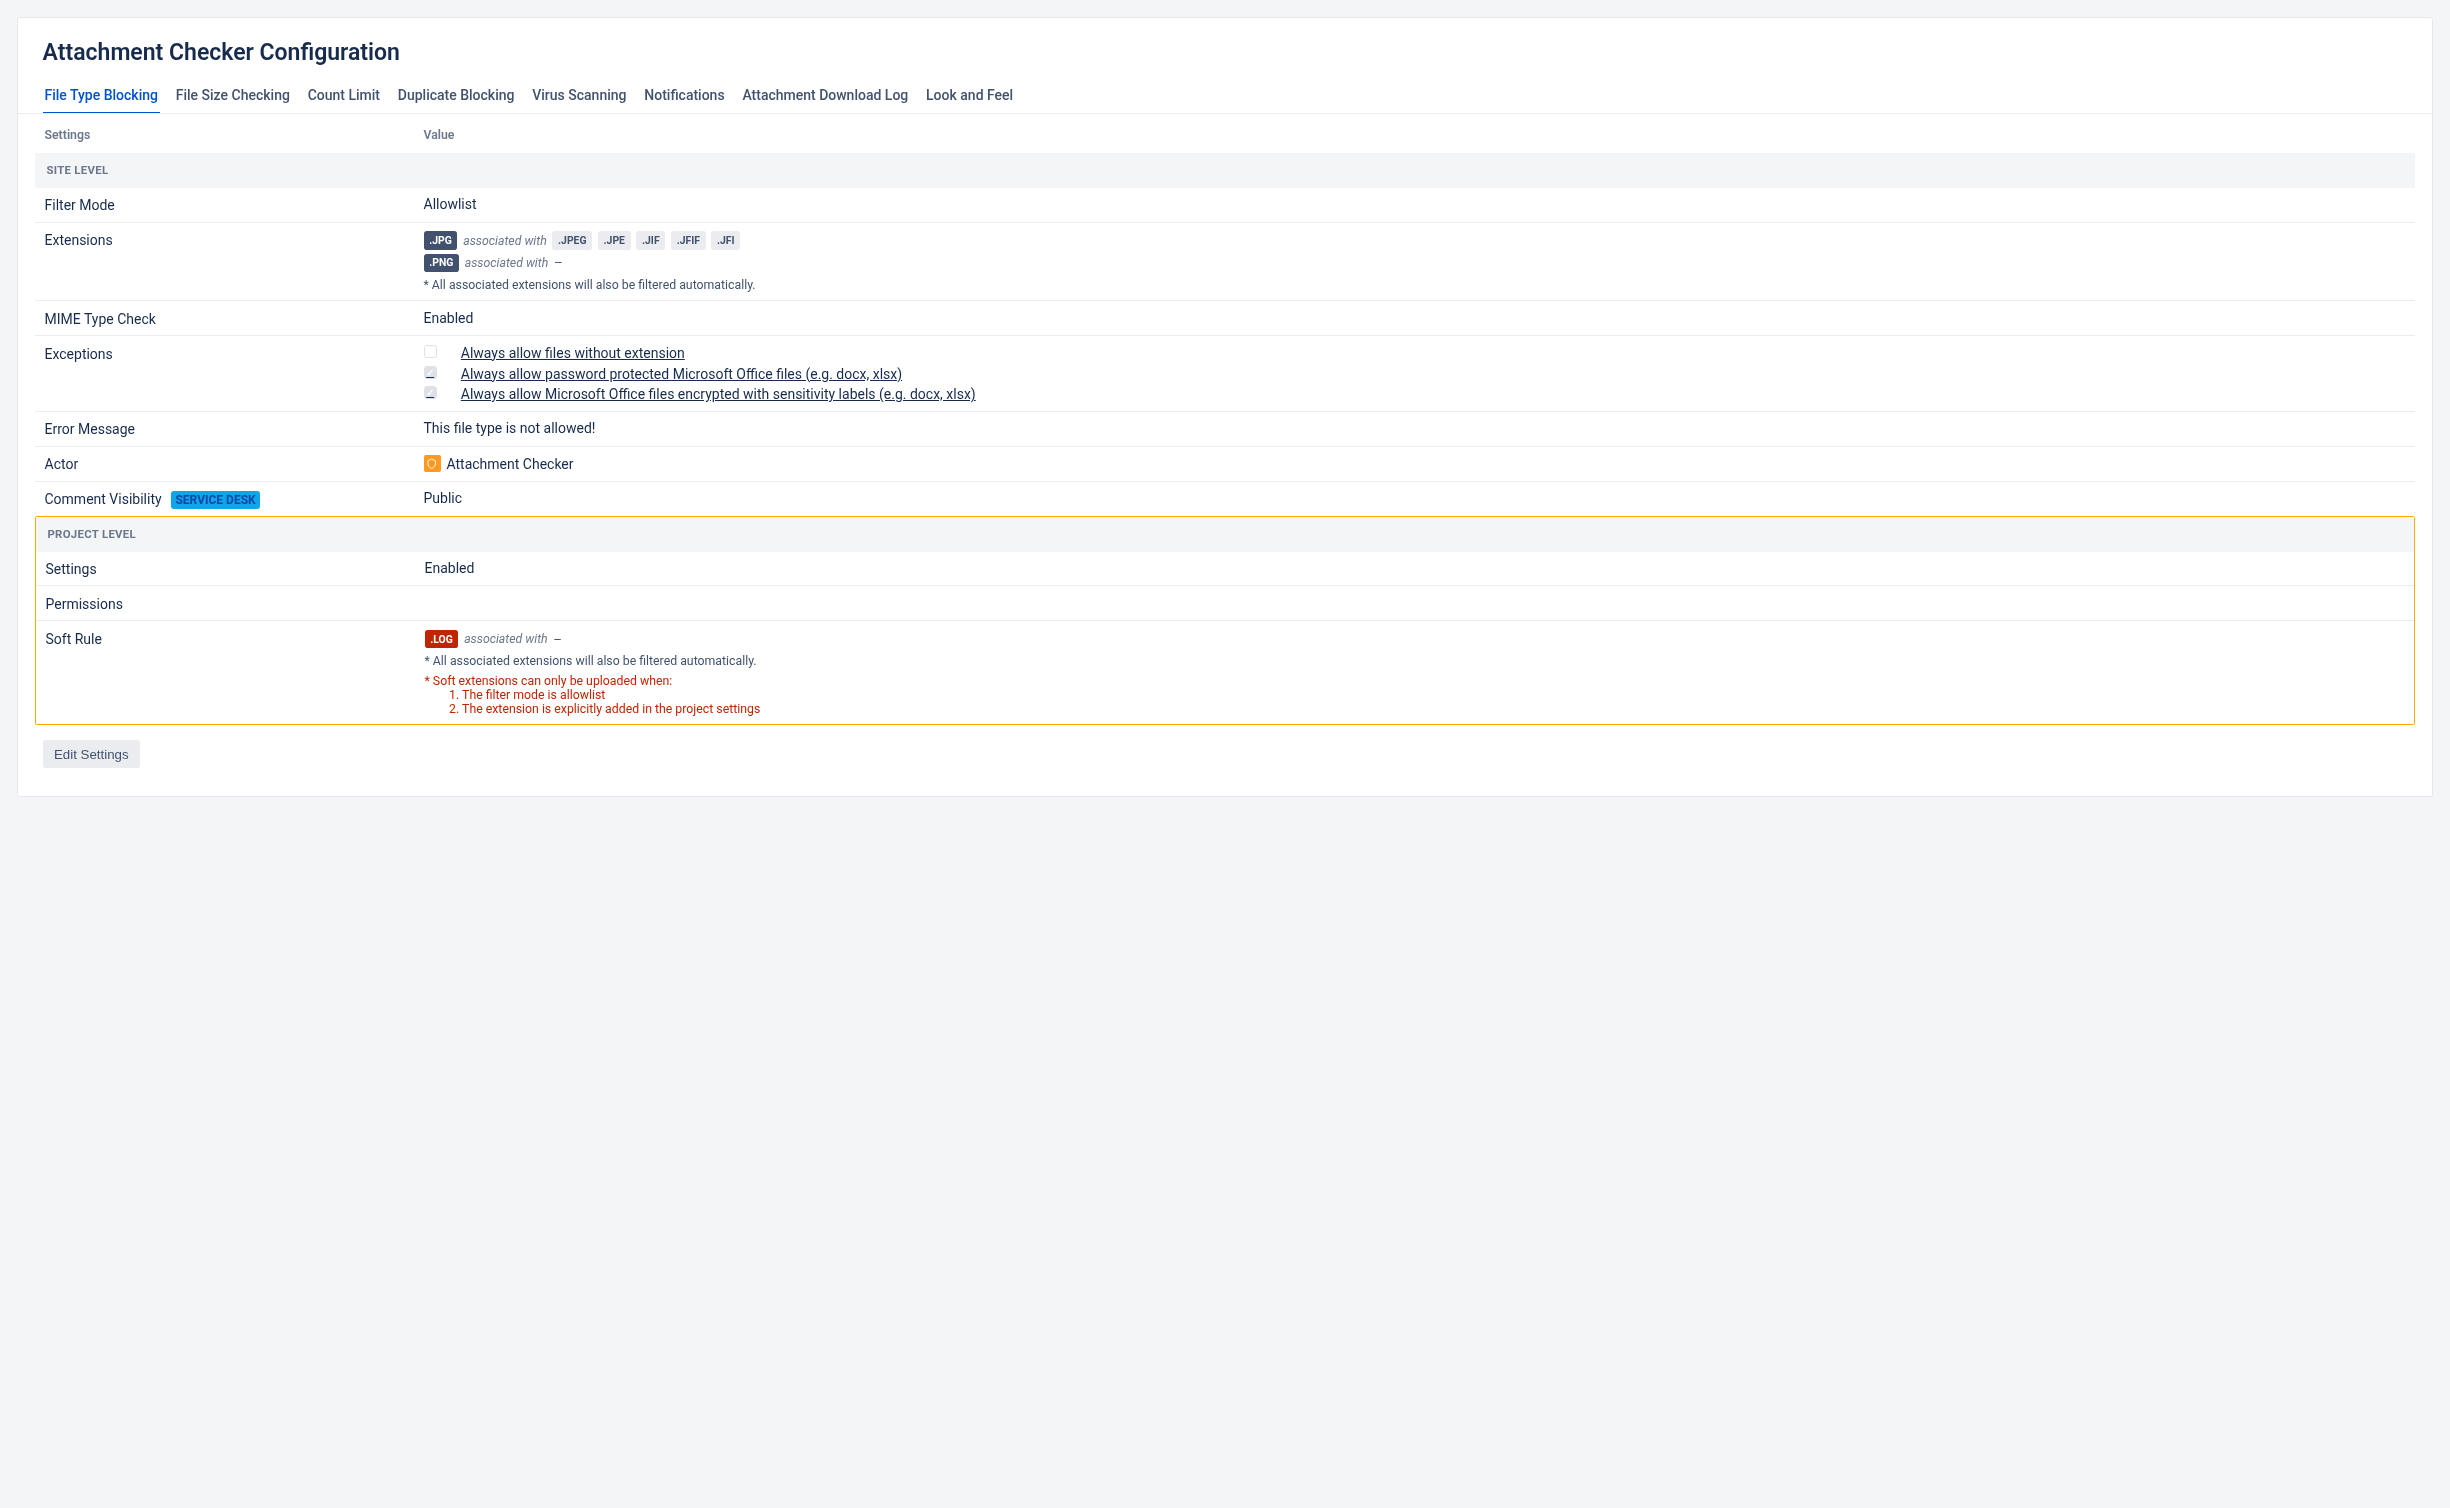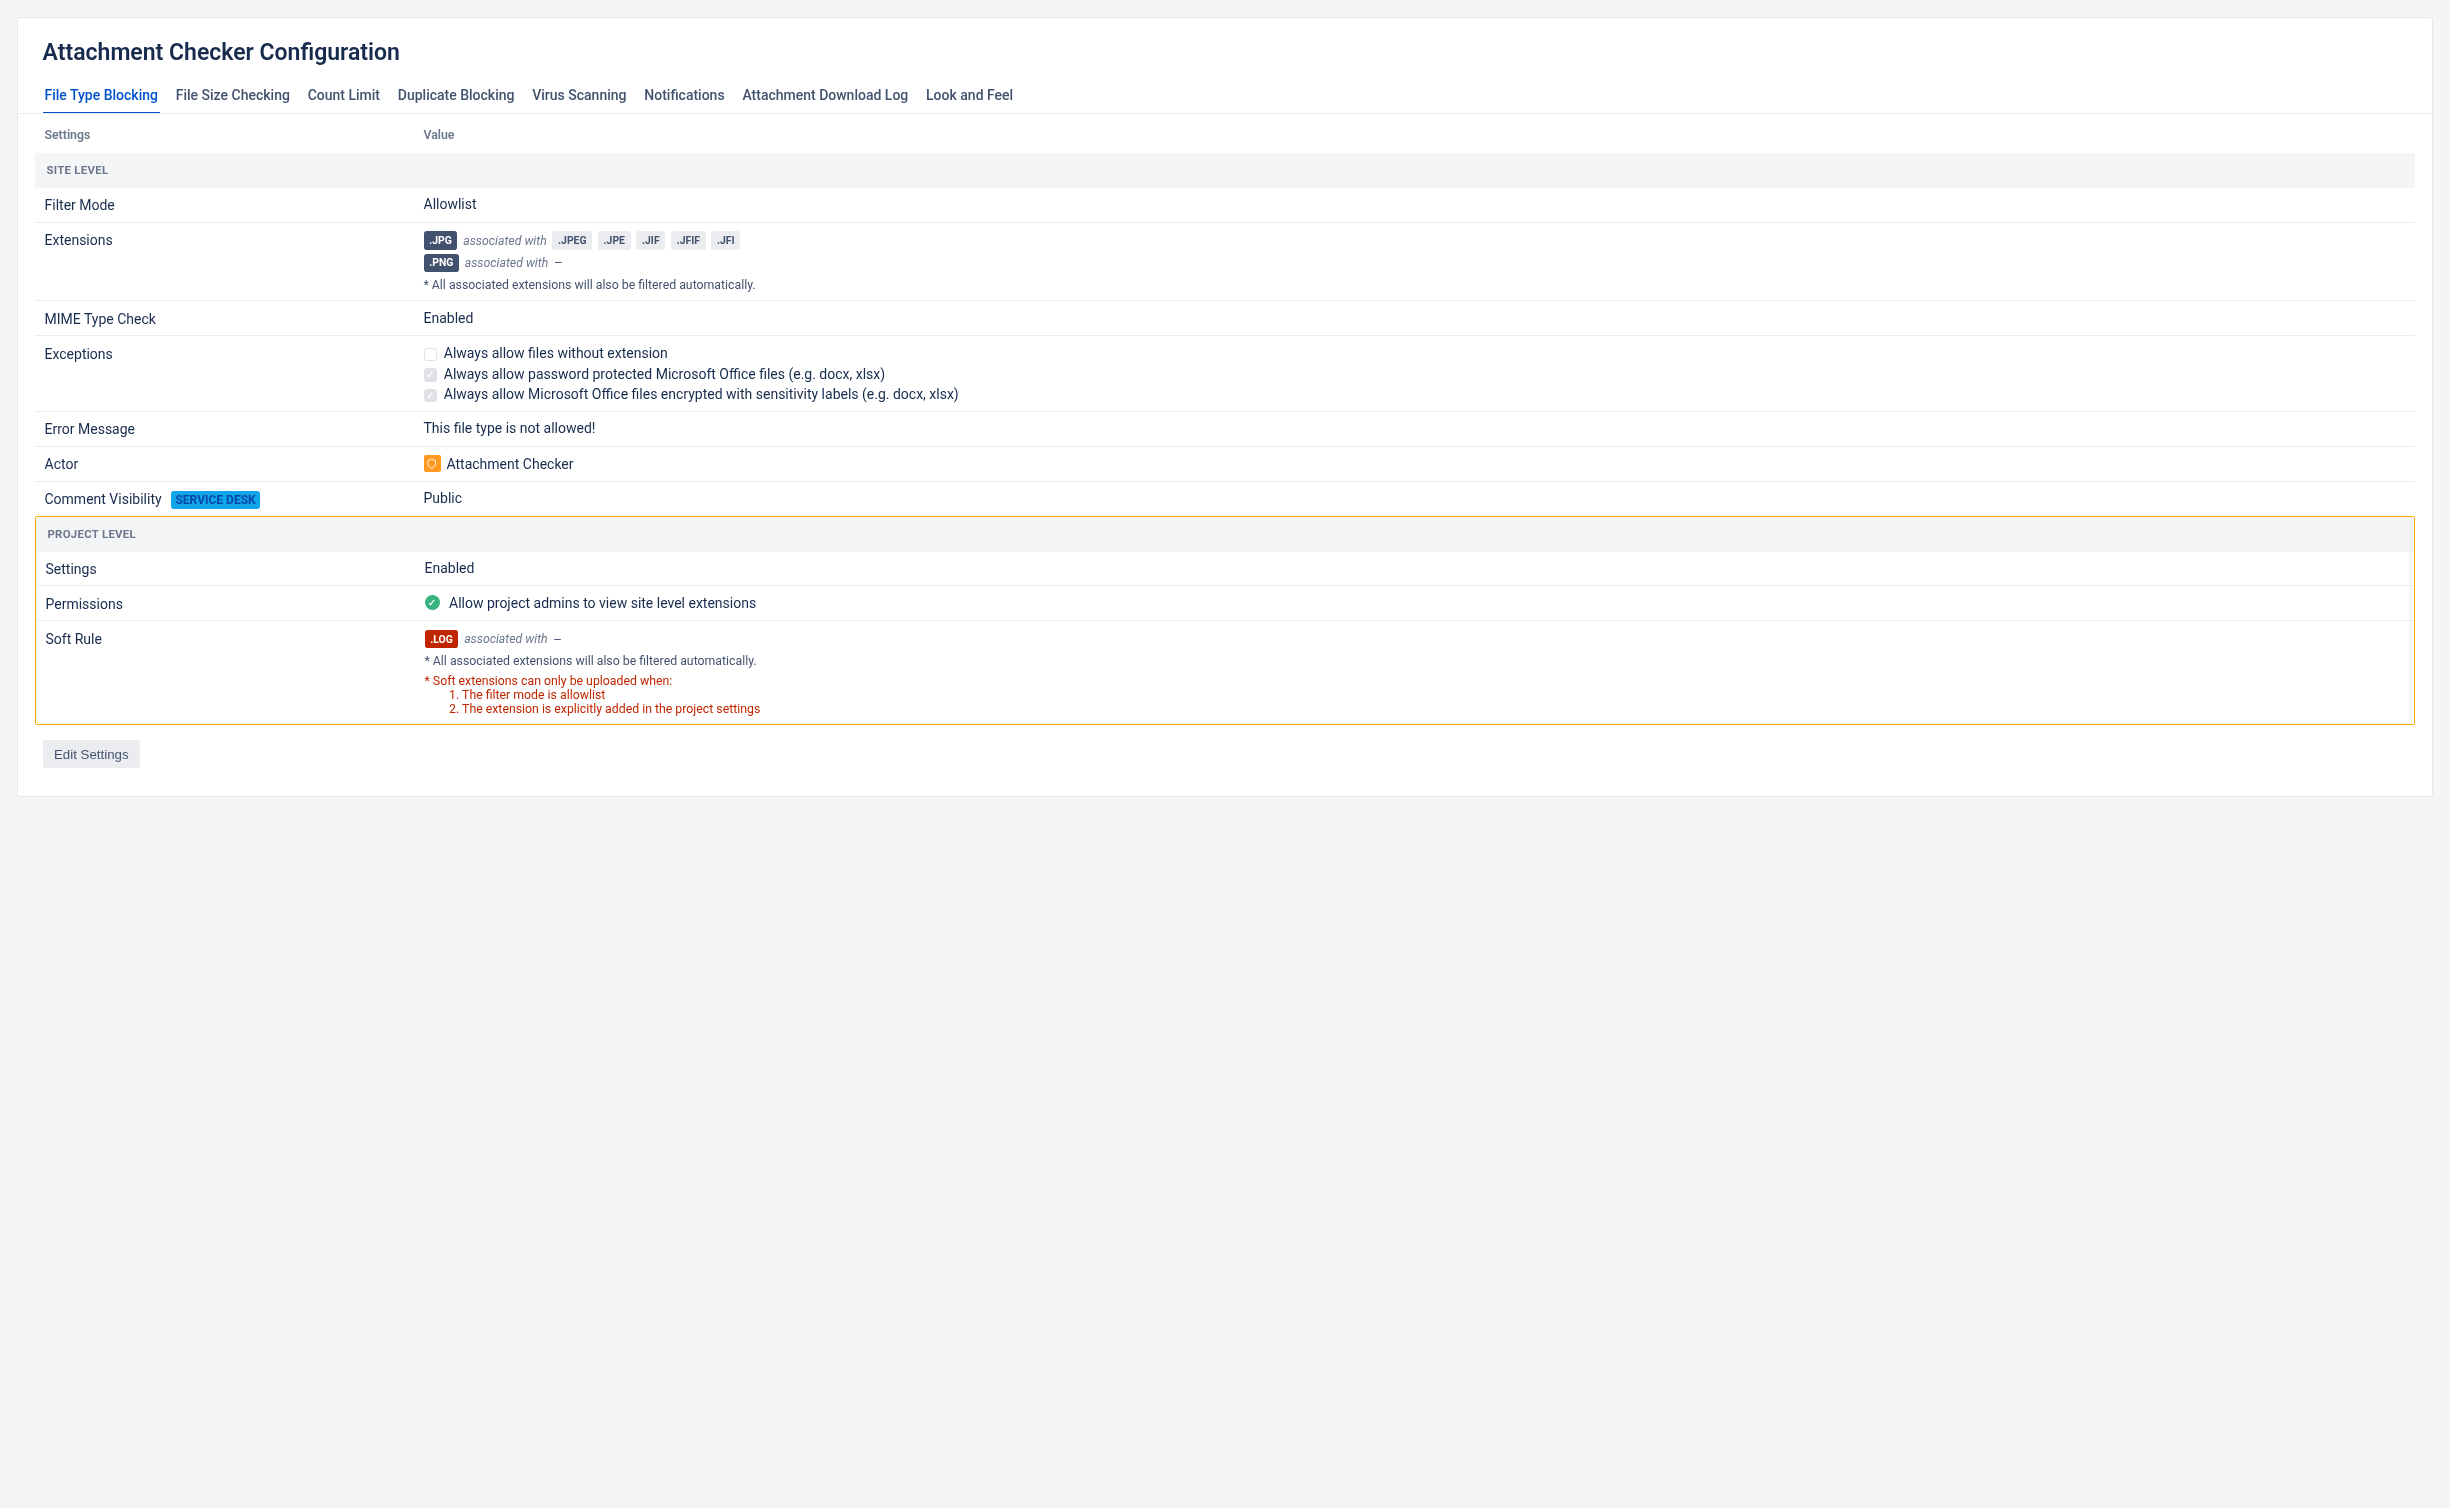--- a/index.html
+++ b/index.html
@@ -119,21 +119,21 @@
     color: #6b778c;
     font-size: 12.3px;
   }
   .dash { color: #42526e; font-size: 13.3px; }
   .footnote {
     color: #42526e;
     font-size: 12.3px;
     margin-top: 5.7px;
   }
   .check-list { display: flex; flex-direction: column; gap: 4.7px; }
-  .check-item { display: flex; align-items: flex-end; gap: 7px; }
+  .check-item { display: flex; align-items: flex-start; gap: 24px; text-decoration: underline; }
   .checkbox {
     width: 13.3px; height: 13.3px;
     border: 1.9px solid #dfe1e6;
     border-radius: 2.8px;
     display: inline-flex;
     align-items: center;
     justify-content: center;
     flex: none;
   }
   .checkbox.checked { background: #dfe1e6; border-color: #dfe1e6; }
@@ -314,26 +314,20 @@
   <div class="project-block">
     <div class="section-header">PROJECT LEVEL</div>
 
     <div class="row">
       <div class="cell-label">Settings</div>
       <div class="cell-value">Enabled</div>
     </div>
 
     <div class="row">
       <div class="cell-label">Permissions</div>
-      <div class="cell-value">
-        <div class="perm-line">
-          <span class="green-check"></span>
-          <span>Allow project admins to view site level extensions</span>
-        </div>
-      </div>
     </div>
 
     <div class="row">
       <div class="cell-label">Soft Rule</div>
       <div class="cell-value">
         <div class="ext-line">
           <span class="ext-tag-red">.LOG</span>
           <span class="assoc-text">associated with</span>
           <span class="dash">–</span>
         </div>

